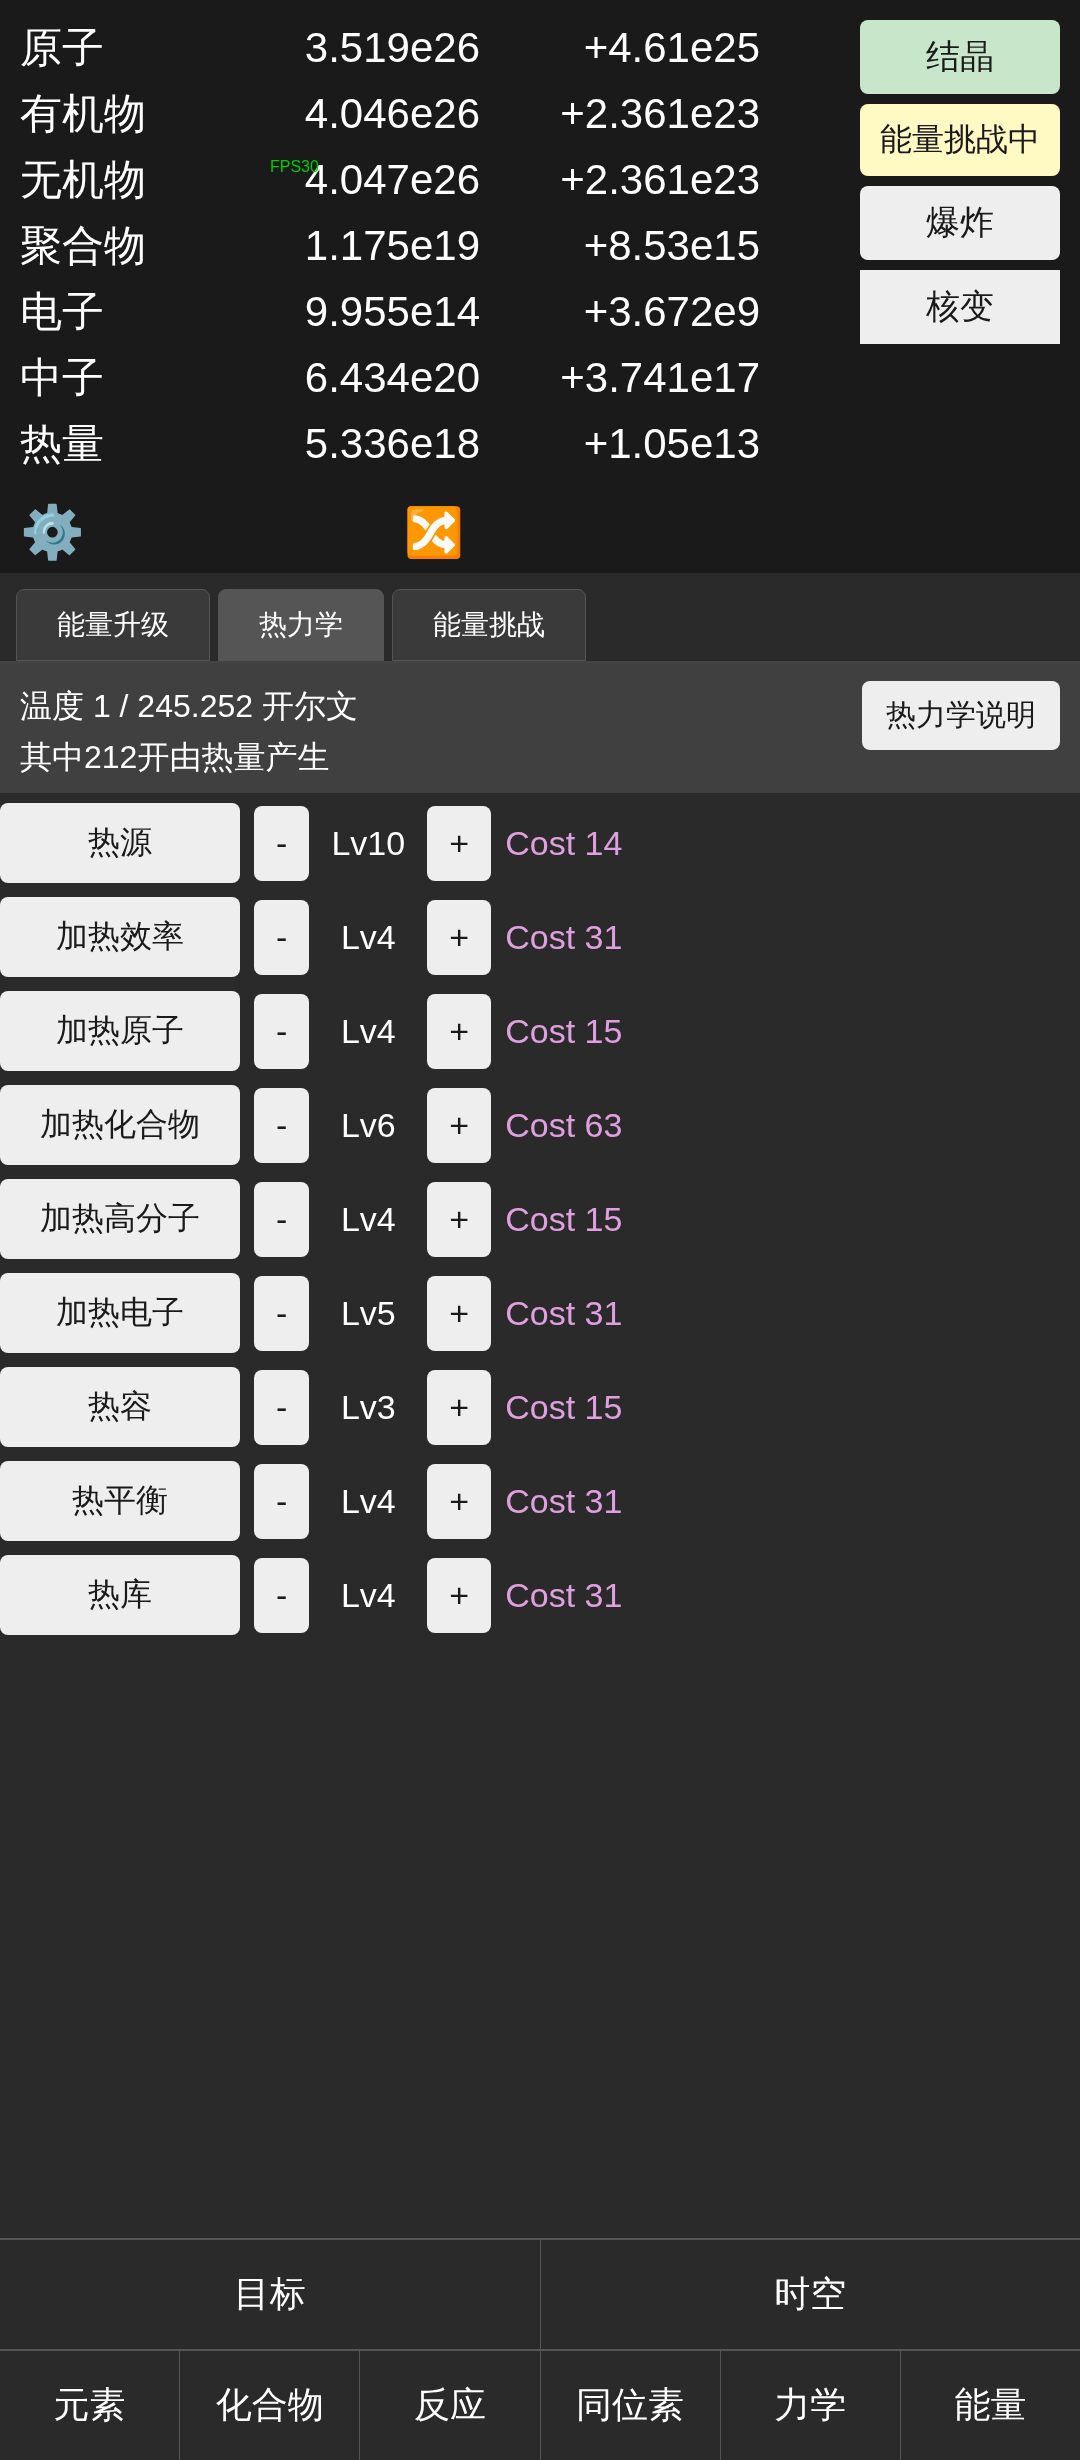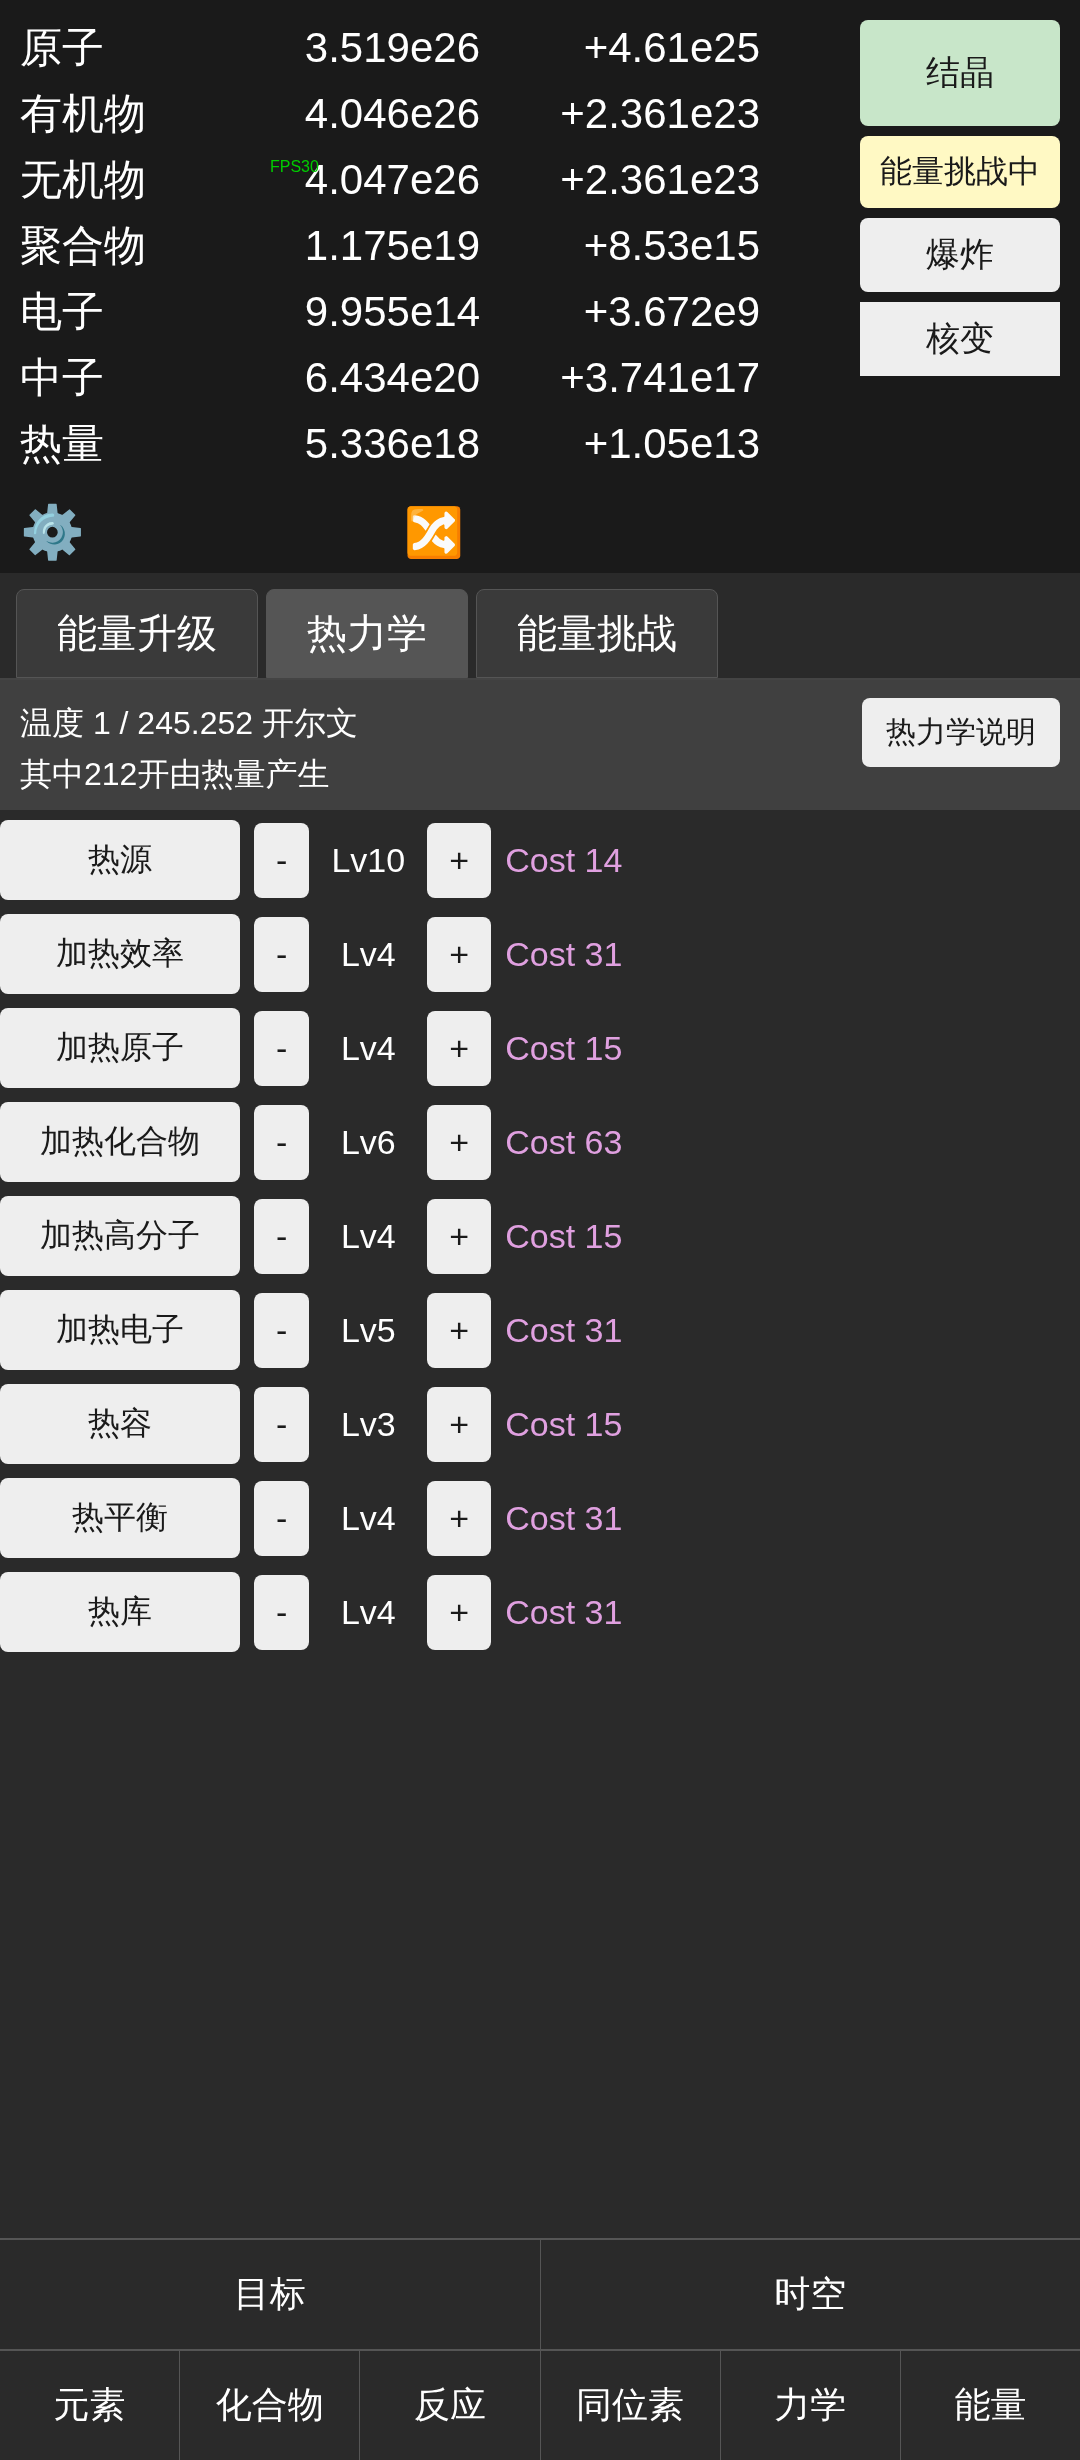--- a/index.html
+++ b/index.html
@@ -53,21 +53,21 @@
       top: 20px;
       right: 20px;
       display: flex;
       flex-direction: column;
       gap: 10px;
     }
     .btn-crystal {
       background: #c8e6c9;
       color: #1a1a1a;
       border: none;
-      padding: 30px 28px;
+      padding: 14px 28px;
       font-size: 34px;
       border-radius: 8px;
       cursor: pointer;
       min-width: 200px;
       text-align: center;
     }
     .btn-energy-challenge {
       background: #fff9c4;
       color: #1a1a1a;
       border: none;
@@ -125,21 +125,21 @@
       gap: 0;
       background: #2a2a2a;
       padding: 16px 16px 0 16px;
       border-bottom: 2px solid #444;
     }
     .tab-btn {
       background: #3a3a3a;
       color: white;
       border: 1px solid #555;
       padding: 16px 40px;
-      font-size: 40px;
+      font-size: 28px;
       border-radius: 8px 8px 0 0;
       cursor: pointer;
       margin-right: 8px;
     }
     .tab-btn.active {
       background: #555;
     }
 
     
     .thermo-info {

